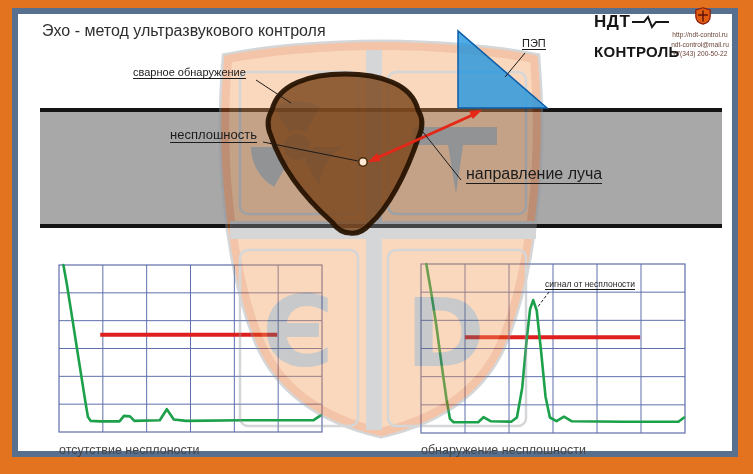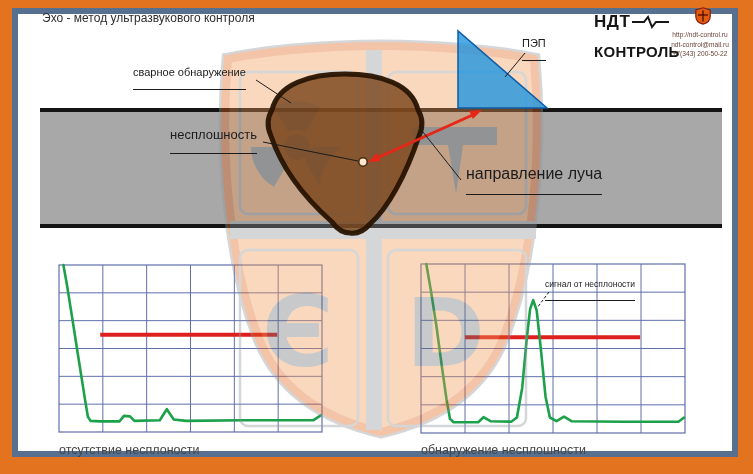--- a/index.html
+++ b/index.html
@@ -5,22 +5,22 @@
   html,body{margin:0;padding:0;}
   #frame{position:relative;width:753px;height:474px;background:#e4731f;overflow:hidden;
          font-family:"Liberation Sans",sans-serif;}
   #panel{position:absolute;left:12px;top:8px;width:726px;height:449px;box-sizing:border-box;
          background:#ffffff;border:6px solid #57708f;}
   .layer{position:absolute;left:0;top:0;width:753px;height:474px;pointer-events:none;}
   #base-layer{z-index:1;}
   #watermark-layer{z-index:2;opacity:0.38;}
   #fore-layer{z-index:3;}
   .txt{position:absolute;color:#1c1c1c;white-space:nowrap;}
-  .under{border-bottom:1px solid #1c1c1c;padding-bottom:11px;}
-  #page-title{left:42px;top:11px;font-size:12px;color:#2e2e2e;z-index:1;}
+  .under{border-bottom:1px solid #1c1c1c;padding-bottom:0;}
+  #page-title{left:42px;top:22px;font-size:16px;color:#2e2e2e;z-index:1;}
   #weld-label{left:133px;top:66px;font-size:11px;z-index:3;}
   #defect-label{left:170px;top:127px;font-size:13px;z-index:3;}
   #probe-label{left:522px;top:37px;font-size:11px;z-index:3;}
   #beam-label{left:466px;top:165px;font-size:16px;z-index:3;}
   #screen-state-label{left:260px;top:241px;font-size:12.5px;color:#3e3e3e;z-index:1;}
   #signal-label{left:545px;top:279px;font-size:8.5px;z-index:3;}
   .caption{position:absolute;top:443px;font-size:12.5px;color:#454545;z-index:1;}
   #caption-left{left:59px;width:263px;}
   #caption-right{left:421px;width:264px;}
   

